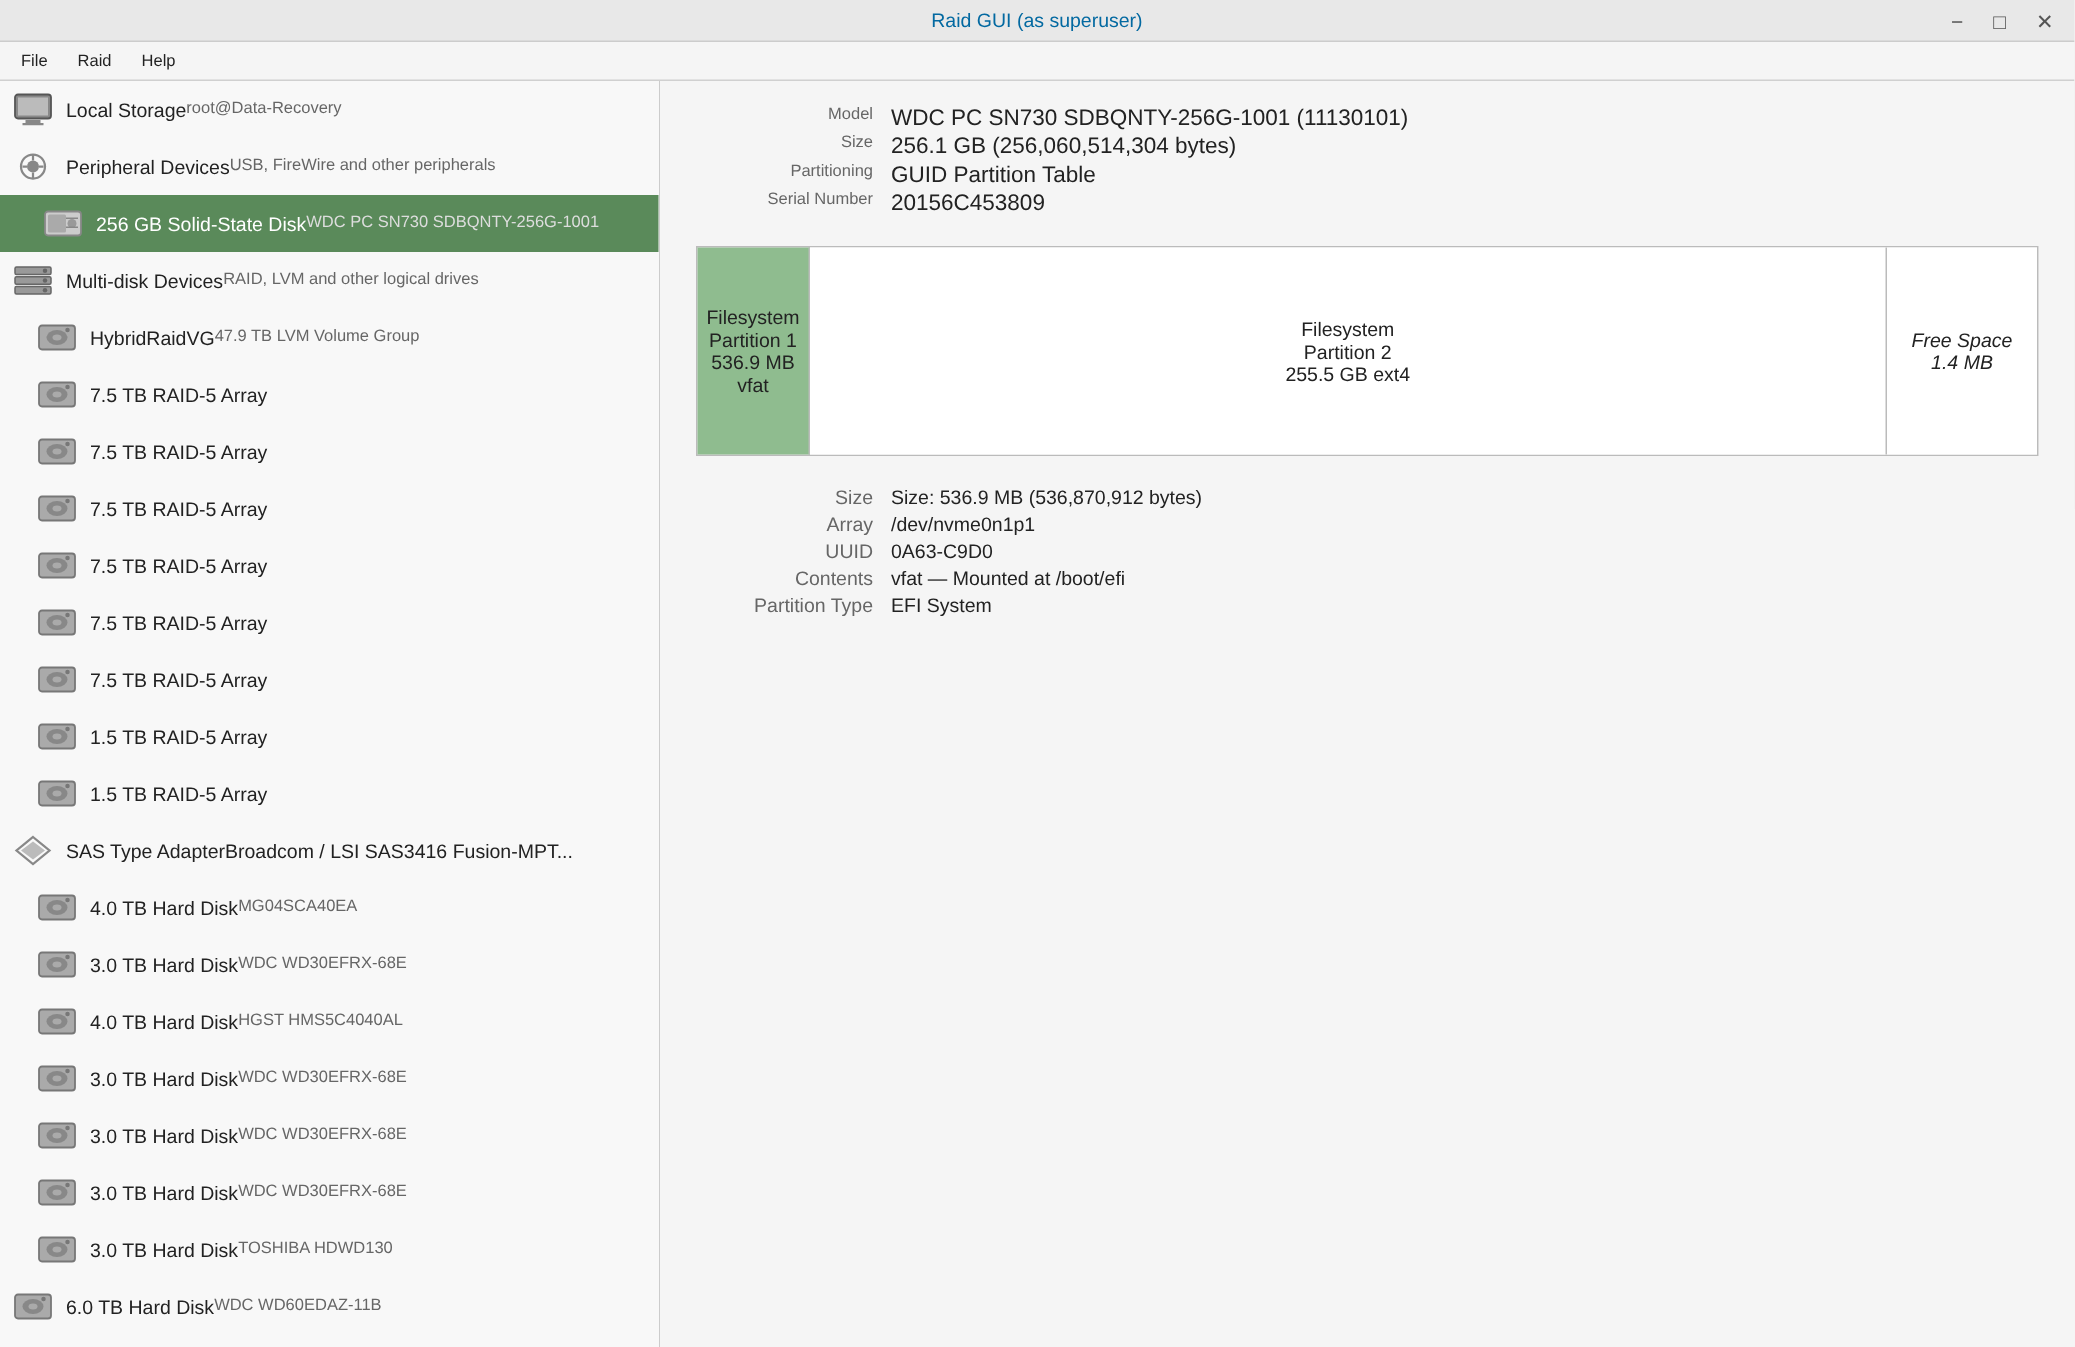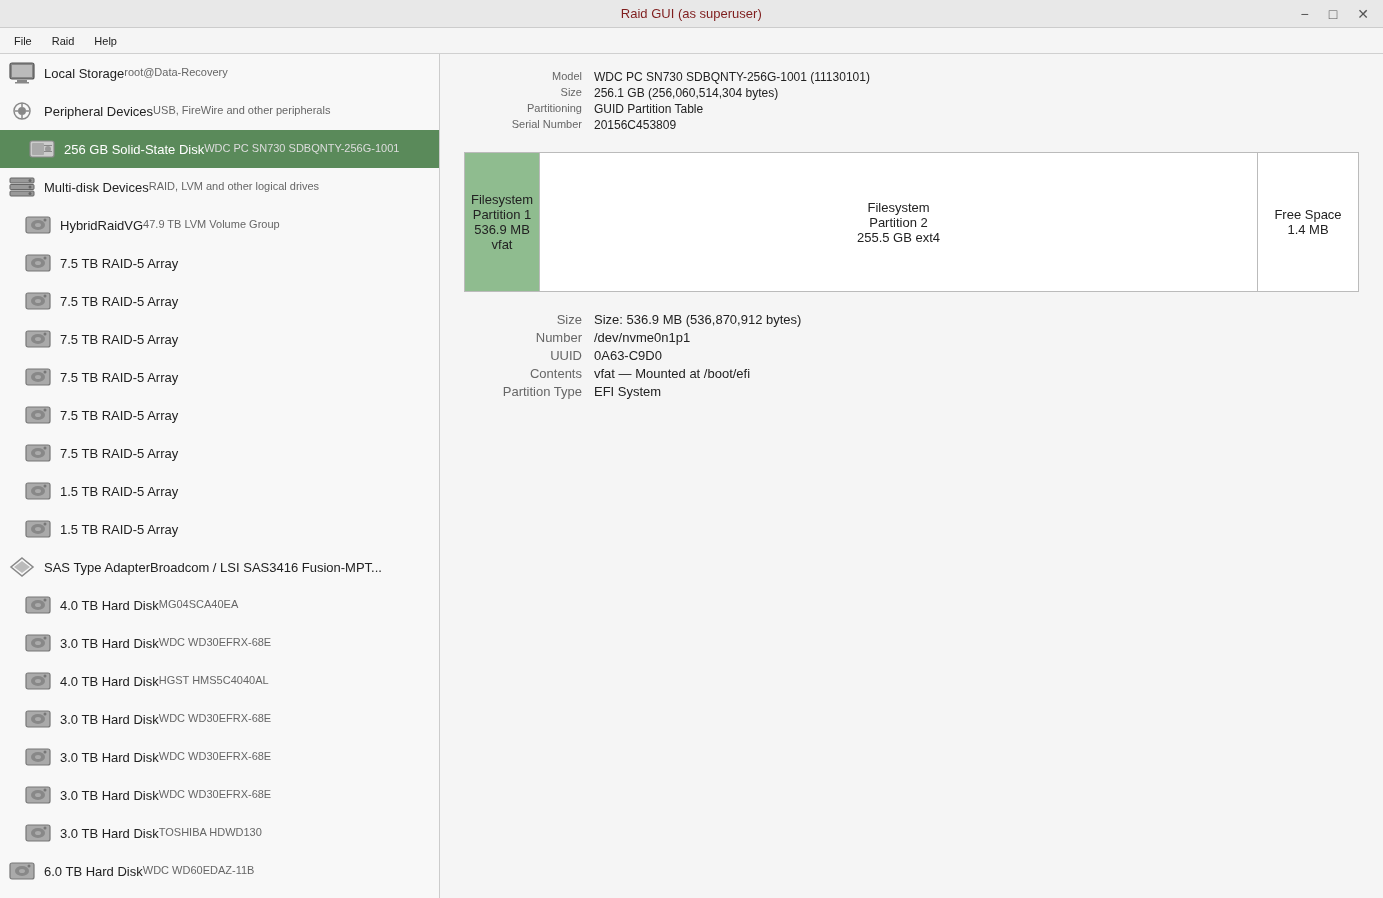--- a/index.html
+++ b/index.html
@@ -1,20 +1,20 @@
 <!DOCTYPE html>
 <html><head>
   <meta charset="utf-8">
   <style>
     * { box-sizing: border-box; margin: 0; padding: 0; }
     body { font-family: 'Segoe UI', Arial, sans-serif; font-size: 13px; background: #f0f0f0; color: #222; width: 1383px; height: 898px; overflow: hidden; display: flex; flex-direction: column; }
 
     
     .titlebar { background: #e8e8e8; border-bottom: 1px solid #ccc; display: flex; align-items: center; justify-content: space-between; padding: 0 8px; height: 28px; flex-shrink: 0; }
-    .titlebar-title { flex: 1; text-align: center; font-size: 13px; color: #7f1d1d; }
+    .titlebar-title { flex: 1; text-align: center; font-size: 13px; color: #0369a1; }
     .titlebar-controls { display: flex; gap: 8px; }
     .titlebar-btn { background: none; border: none; cursor: pointer; font-size: 14px; color: #555; padding: 2px 6px; }
 
     
     .menubar { background: #f5f5f5; border-bottom: 1px solid #d0d0d0; display: flex; align-items: center; height: 26px; padding: 0 4px; flex-shrink: 0; }
     .menubar-item { padding: 2px 10px; cursor: pointer; font-size: 11px; }
 
     
     .main-layout { display: flex; flex: 1; overflow: hidden; }
 
@@ -29,29 +29,29 @@
     .item-sublabel { font-size: 11px; color: #666; }
     .sidebar-item.selected .item-sublabel { color: #ddd; }
 
     
     .content { flex: 1; padding: 16px 24px; overflow-y: auto; background: #f5f5f5; }
 
     
     .disk-info-table { margin-bottom: 20px; }
     .disk-info-row { display: flex; margin-bottom: 2px; }
     .info-label { width: 130px; text-align: right; color: #666; font-size: 11px; padding-right: 12px; }
-    .info-value { font-size: 12px; color: #222; text-align: center; }
+    .info-value { font-size: 15px; color: #222; text-align: center; }
 
     
     .partition-bar { display: flex; height: 140px; border: 1px solid #bbb; margin-bottom: 20px; background: white; }
     .partition-segment { display: flex; align-items: center; justify-content: center; flex-direction: column; border-right: 1px solid #bbb; text-align: center; font-size: 13px; }
     .partition-segment:last-child { border-right: none; }
     .partition-segment.p1 { background: #8fbc8f; width: 75px; flex-shrink: 0; }
     .partition-segment.p2 { flex: 1; background: white; }
-    .partition-segment.free { width: 100px; flex-shrink: 0; background: white; }
+    .partition-segment.free { width: 100px; flex-shrink: 0; background: white; font-style: italic; }
 
     
     .partition-details { }
     .detail-row { display: flex; margin-bottom: 3px; }
     .detail-label { width: 130px; text-align: right; color: #666; font-size: 13px; padding-right: 12px; }
     .detail-value { font-size: 13px; color: #222; }
   </style>
 </head>
 <body>
 
@@ -433,21 +433,21 @@
         <span>1.4 MB</span>
       </div>
     </div>
 
     <div class="partition-details">
       <div class="detail-row">
         <span class="detail-label">Size</span>
         <span class="detail-value">Size: 536.9 MB (536,870,912 bytes)</span>
       </div>
       <div class="detail-row">
-        <span class="detail-label">Number</span>
+        <span class="detail-label">Array</span>
         <span class="detail-value">/dev/nvme0n1p1</span>
       </div>
       <div class="detail-row">
         <span class="detail-label">UUID</span>
         <span class="detail-value">0A63-C9D0</span>
       </div>
       <div class="detail-row">
         <span class="detail-label">Contents</span>
         <span class="detail-value">vfat — Mounted at /boot/efi</span>
       </div>

